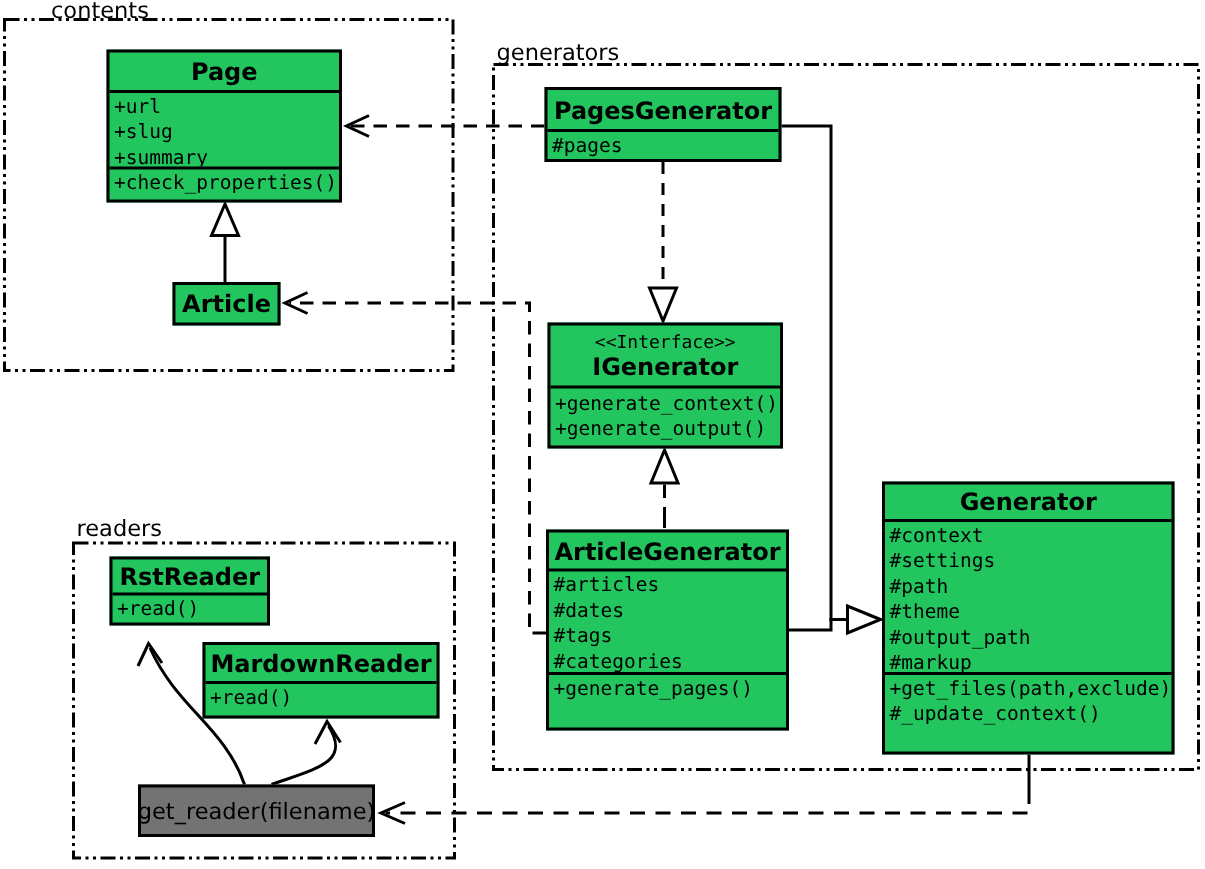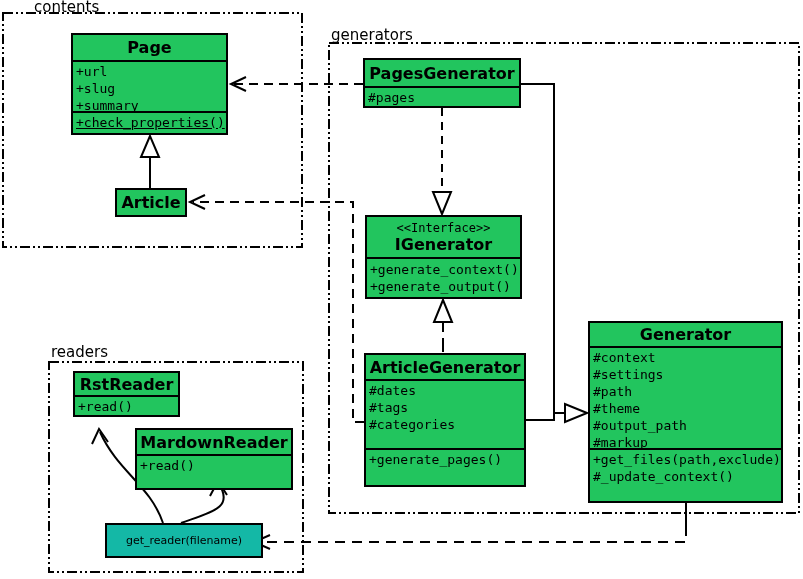--- a/index.html
+++ b/index.html
@@ -28,30 +28,30 @@
     font-weight:normal;font-size:12px;line-height:14px;
   }
   .cls-members{
     font-family:"DejaVu Sans Mono","Liberation Mono",monospace;
     font-size:13px;box-sizing:border-box;padding:1px 0 0 3px;
     white-space:nowrap;overflow:hidden;
   }
   .cls-members.divider{border-bottom:2px solid #000;}
   .cls-members .member{line-height:17px;height:17px;}
   .plain-box{
-    position:absolute;z-index:2;background:#14b8a6;border:2px solid #000;
+    position:absolute;z-index:2;background:#737373;border:2px solid #000;
     box-sizing:border-box;display:flex;align-items:center;justify-content:center;
-    font-size:11px;white-space:nowrap;margin-left:13px;
+    font-size:15px;white-space:nowrap;
   }
 
   
   #box-page{left:71px;top:33px;width:157px;height:102px;}
   #box-page .cls-title{height:27px;}
   #box-page .attrs{height:51px;}
-  #box-page .methods{height:20px;text-decoration:underline;}
+  #box-page .methods{height:20px;}
 
   #box-article{left:115px;top:188px;width:72px;height:29px;}
   #box-article .cls-title{height:25px;}
 
   #box-pagesgen{left:363px;top:58px;width:158px;height:50px;}
   #box-pagesgen .cls-title{height:28px;}
   #box-pagesgen .attrs{height:18px;}
 
   #box-igen{left:365px;top:215px;width:157px;height:84px;}
   #box-igen .cls-title{height:42px;}
@@ -64,21 +64,21 @@
 
   #box-generator{left:588px;top:321px;width:195px;height:182px;}
   #box-generator .cls-title{height:25px;}
   #box-generator .attrs{height:102px;}
   #box-generator .methods{height:51px;}
 
   #box-rstreader{left:73px;top:371px;width:107px;height:46px;}
   #box-rstreader .cls-title{height:24px;}
   #box-rstreader .methods{height:18px;}
 
-  #box-mardownreader{left:135px;top:428px;width:158px;height:62px;}
+  #box-mardownreader{left:135px;top:428px;width:158px;height:51px;}
   #box-mardownreader .cls-title{height:26px;}
   #box-mardownreader .methods{height:19px;}
 
   #box-getreader{left:92px;top:523px;width:158px;height:35px;}
 
   #label-contents{left:2px;top:0px;margin-left:32px;}
   #label-generators{left:331px;top:28px;}
   #label-readers{left:51px;top:345px;}
 </style>
 </head>
@@ -174,20 +174,21 @@
     </div>
     <div class="cls-members methods">
         <div class="member">+generate_context()</div>
         <div class="member">+generate_output()</div>
       </div>
   </div>
 
   <div class="cls" id="box-articlegen">
     <div class="cls-title">ArticleGenerator</div>
     <div class="cls-members attrs divider">
+        <div class="member">#articles</div>
         <div class="member">#dates</div>
         <div class="member">#tags</div>
         <div class="member">#categories</div>
       </div>
     <div class="cls-members methods">
         <div class="member">+generate_pages()</div>
       </div>
   </div>
 
   <div class="cls" id="box-generator">

